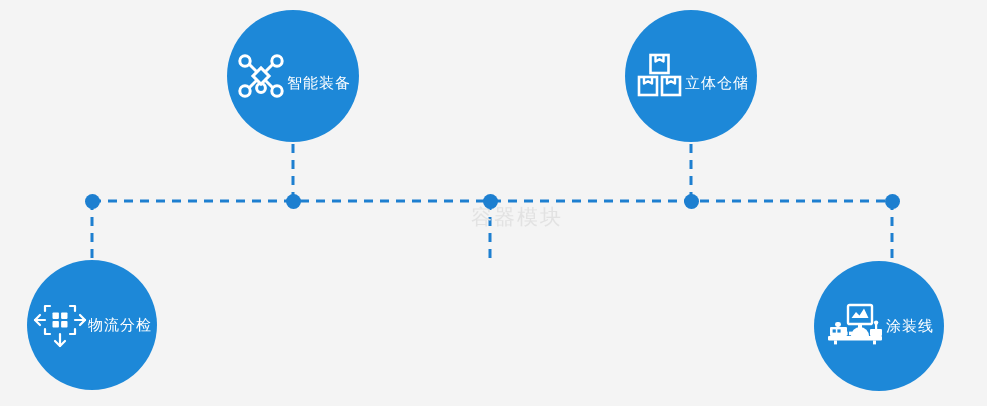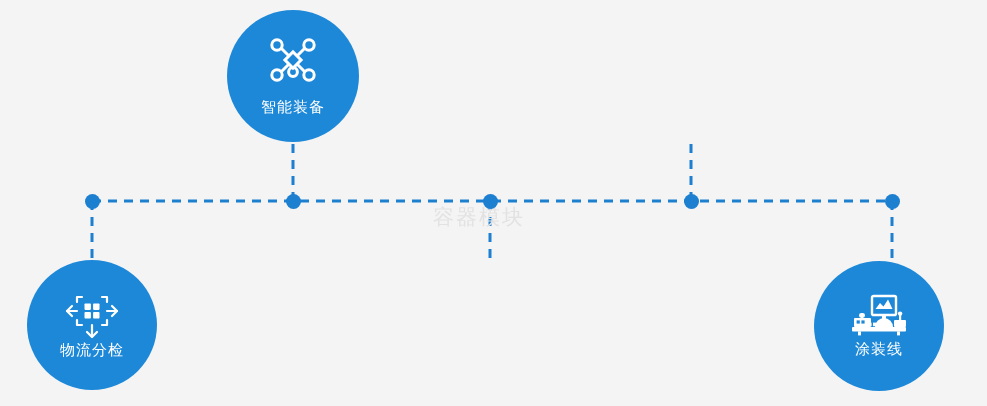--- a/index.html
+++ b/index.html
@@ -24,21 +24,21 @@
     left: 0;
     top: 0;
     width: 987px;
     height: 406px;
   }
   .watermark {
     position: absolute;
     left: 433px;
     top: 203px;
     width: 130px;
-    text-align: left;
+    text-align: right;
     font-size: 21px;
     letter-spacing: 2px;
     color: #e2e2e2;
     font-family: Liberation Serif, serif;
     user-select: none;
     white-space: nowrap;
   }
   .node-dot {
     position: absolute;
     width: 15px;
@@ -46,21 +46,21 @@
     margin-left: -7.5px;
     margin-top: -7.5px;
     border-radius: 50%;
     background: #1d7fd0;
   }
   .bubble {
     position: absolute;
     border-radius: 50%;
     background: #1d88d8;
     display: flex;
-    flex-direction: column;
+    flex-direction: row;
     align-items: center;
     justify-content: center;
     box-sizing: border-box;
     font-family: Liberation Mono, monospace;
   }
   .bubble .icon {
     display: block;
     line-height: 0;
   }
   .bubble .label {
@@ -127,20 +127,37 @@
           <circle cx="10" cy="39" r="5.2"></circle>
           <circle cx="42" cy="39" r="5.2"></circle>
           <circle cx="26" cy="36" r="4.4"></circle>
           <rect x="20.3" y="18.3" width="11.4" height="11.4" transform="rotate(45 26 24)"></rect>
         </g>
       </svg>
     </span>
     <span class="label">智能装备</span>
   </div>
 
+  <div class="bubble b-top b-wh">
+    <span class="icon">
+      <svg width="52" height="48" viewBox="0 0 52 48" xmlns="http://www.w3.org/2000/svg">
+        <g fill="none" stroke="#ffffff" stroke-width="2.6">
+          <rect x="17.5" y="3" width="18" height="18"></rect>
+          <rect x="6" y="25" width="18" height="18"></rect>
+          <rect x="29" y="25" width="18" height="18"></rect>
+        </g>
+        <g fill="none" stroke="#ffffff" stroke-width="2.4" stroke-linejoin="round">
+          <polyline points="22.5,3 22.5,9.5 26.5,7.3 30.5,9.5 30.5,3"></polyline>
+          <polyline points="11,25 11,31.5 15,29.3 19,31.5 19,25"></polyline>
+          <polyline points="34,25 34,31.5 38,29.3 42,31.5 42,25"></polyline>
+        </g>
+      </svg>
+    </span>
+    <span class="label">立体仓储</span>
+  </div>
 
   <div class="bubble b-bottom b-sort">
     <span class="icon">
       <svg width="56" height="50" viewBox="0 0 56 50" xmlns="http://www.w3.org/2000/svg">
         <g fill="none" stroke="#ffffff" stroke-width="2.2" stroke-linecap="round" stroke-linejoin="round">
           <polyline points="18,6 13,6 13,11"></polyline>
           <polyline points="38,6 43,6 43,11"></polyline>
           <polyline points="18,34 13,34 13,29"></polyline>
           <polyline points="38,34 43,34 43,29"></polyline>
           <line x1="3" y1="20" x2="13" y2="20"></line>

